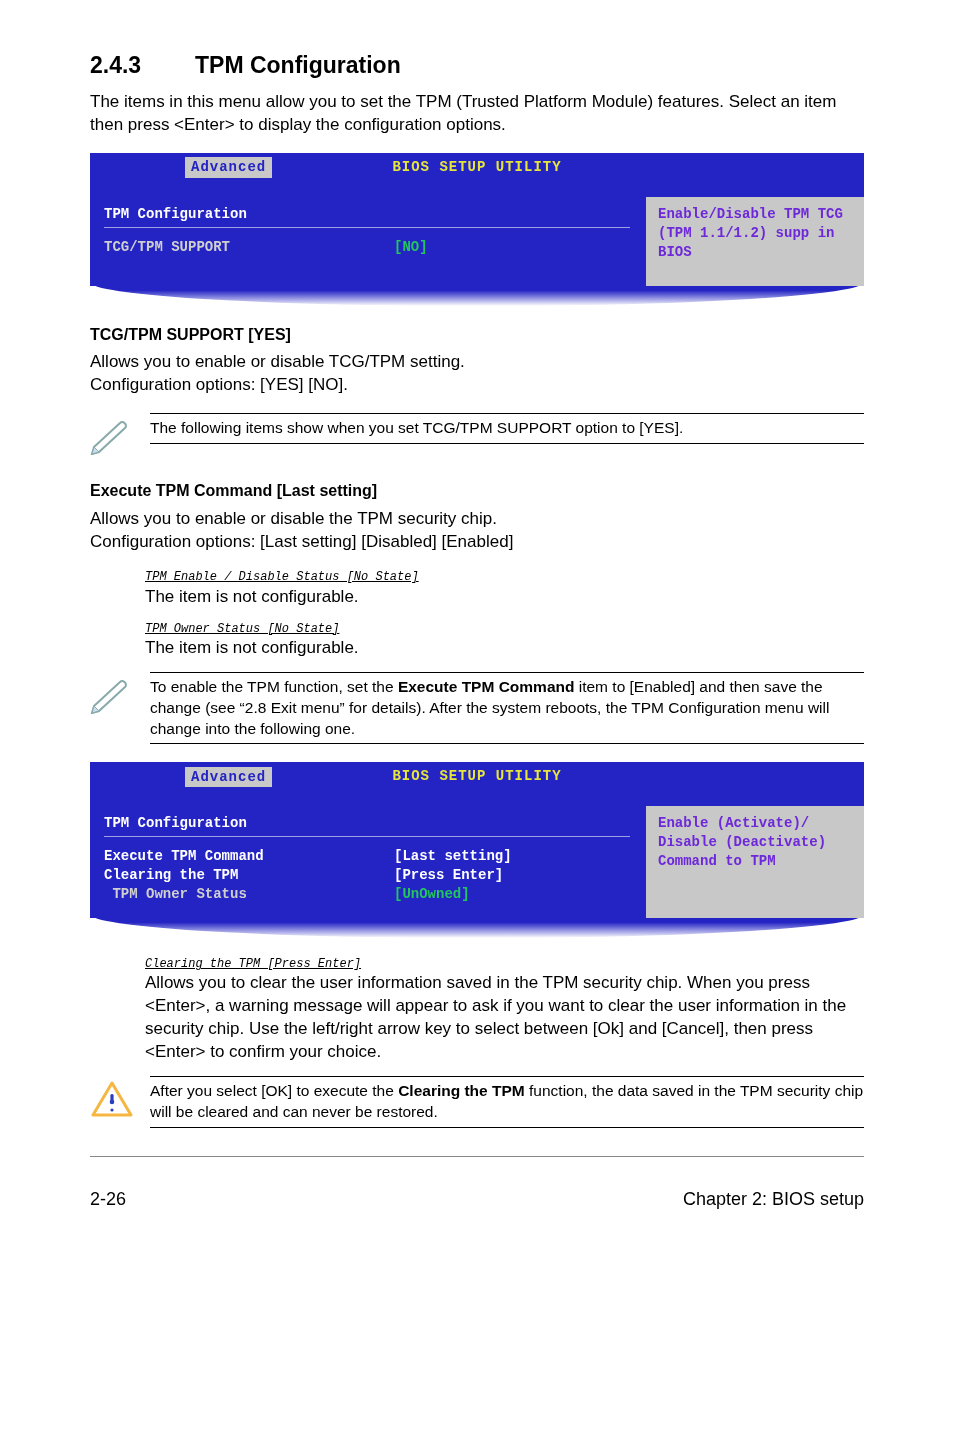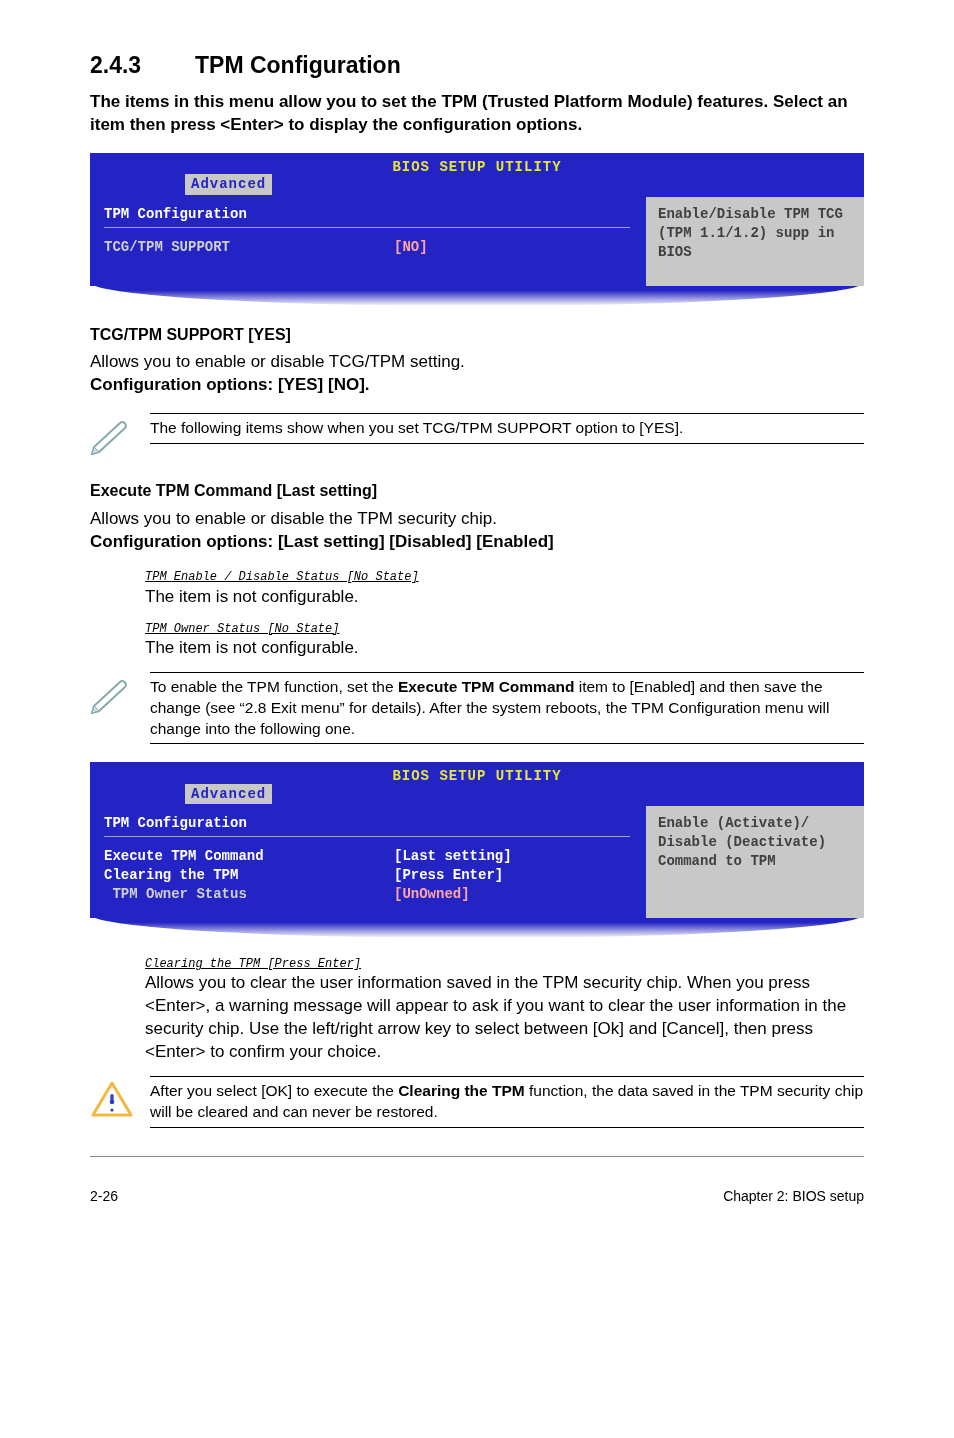--- a/index.html
+++ b/index.html
@@ -8,83 +8,83 @@
     background: #fff;
     color: #000;
     width: 954px;
     margin: 0 auto;
     padding: 50px 90px 30px 90px;
     font-size: 17px;
     line-height: 1.35;
   }
   .section-title { font-size: 23px; font-weight: bold; margin-bottom: 10px; }
   .section-num { display: inline-block; width: 105px; }
-  .body-text { margin-bottom: 16px; font-weight: bold; }
+  .body-text { margin-bottom: 16px; }
   .subhead { font-size: 16px; font-weight: bold; margin: 14px 0 6px 0; }
 
   
   .bios-panel { width: 100%; margin: 10px 0 18px 0; font-family: "Courier New", monospace; font-size: 14px; font-weight: bold; position: relative; }
   .bios-header {
     background: #2424c4;
     color: #e6e63a;
     text-align: center;
     padding: 3px 6px;
     letter-spacing: 1px;
     position: relative;
     height: 44px;
   }
   .bios-title { padding-top: 2px; }
   .bios-tab {
     position: absolute;
     left: 95px;
-    bottom: 2px;
+    bottom: 19px;
     background: #c8c8c8;
     color: #2424c4;
     padding: 1px 6px;
     font-weight: bold;
   }
   .bios-body { display: flex; background: #2424c4; }
   .bios-left {
     flex: 1;
     padding: 8px 14px 28px 14px;
     color: #cfcfcf;
     position: relative;
   }
   .bios-right {
     width: 220px;
     padding: 8px 12px 24px 12px;
-    color: #404040;
+    color: #6d28d9;
     background: #c8c8c8;
     border-left: 2px solid #2424c4;
   }
   .cfg-title { color: #fff; margin-bottom: 3px; }
   .cfg-hr { border: none; border-top: 1px solid #9fa0e6; margin-bottom: 10px; }
   .bios-row { display: flex; }
   .bios-label { width: 290px; }
-  .bios-val { color: #fca5a5; }
+  .bios-val { color: #22c55e; }
   .hl { color: #fff; }
   .hl-lbl { color: #fff; }
   .bios-curve {
     height: 24px;
     background: linear-gradient(to bottom, #2424c4 0%, #2424c4 35%, transparent 100%);
     border-bottom-left-radius: 50% 24px;
     border-bottom-right-radius: 50% 24px;
     margin-top: -4px;
   }
 
   
   .note { display: flex; align-items: flex-start; margin: 12px 0 18px 0; }
   .note-icon { width: 60px; flex: none; padding-top: 4px; }
   .note-icon svg { width: 44px; height: 38px; }
   .note-body { flex: 1; border-top: 1px solid #000; border-bottom: 1px solid #000; padding: 4px 0; font-size: 15.5px; line-height: 1.35; }
 
   .indent { margin-left: 55px; margin-bottom: 12px; }
   .ital-und { font-style: italic; text-decoration: underline; font-size: 12px; font-family: Liberation Mono, monospace; }
 
-  .footer { display: flex; justify-content: space-between; font-size: 14px; margin-top: 24px; border-top: 0; padding-top: 6px; }
+  .footer { display: flex; justify-content: space-between; font-size: 18px; margin-top: 24px; border-top: 0; padding-top: 6px; }
   .footer-line { border-top: 1px solid #888; margin-top: 28px; }
 </style>
 </head>
 <body>
 
 <div class="section-title">
   <span class="section-num">2.4.3</span><span>TPM Configuration</span>
 </div>
 
 <p class="body-text">The items in this menu allow you to set the TPM (Trusted Platform Module) features. Select an item then press &lt;Enter&gt; to display the configuration options.</p>

